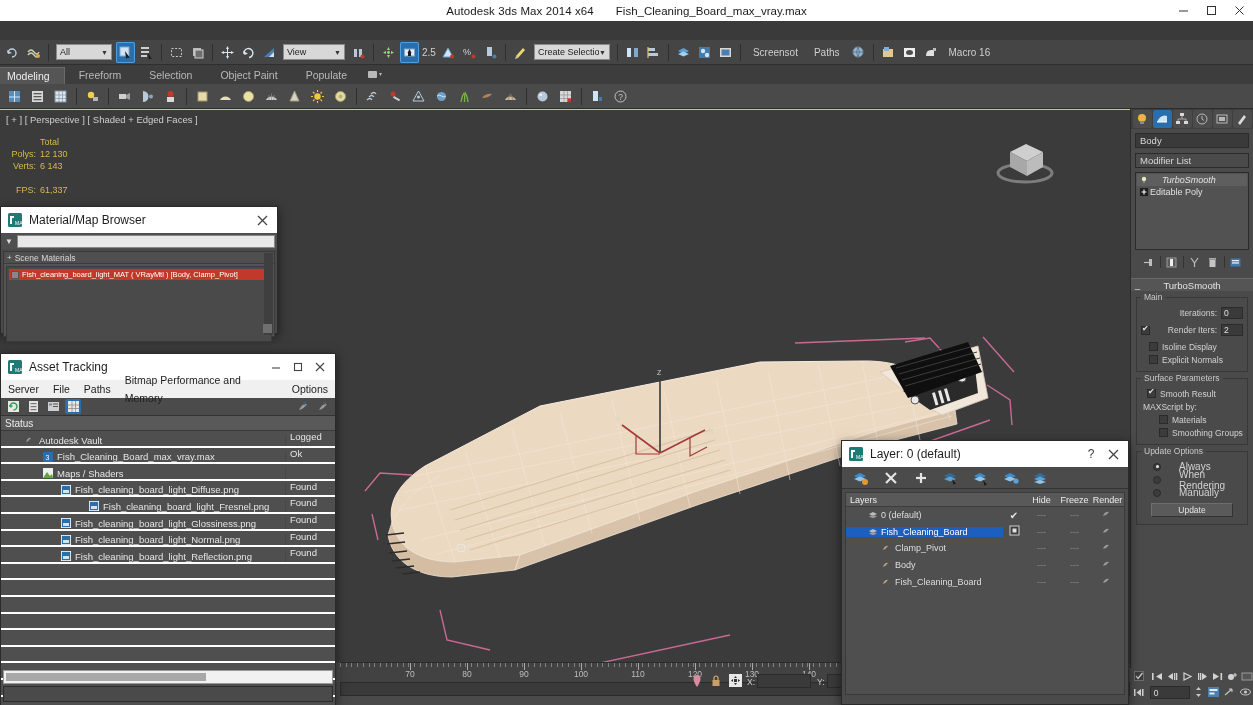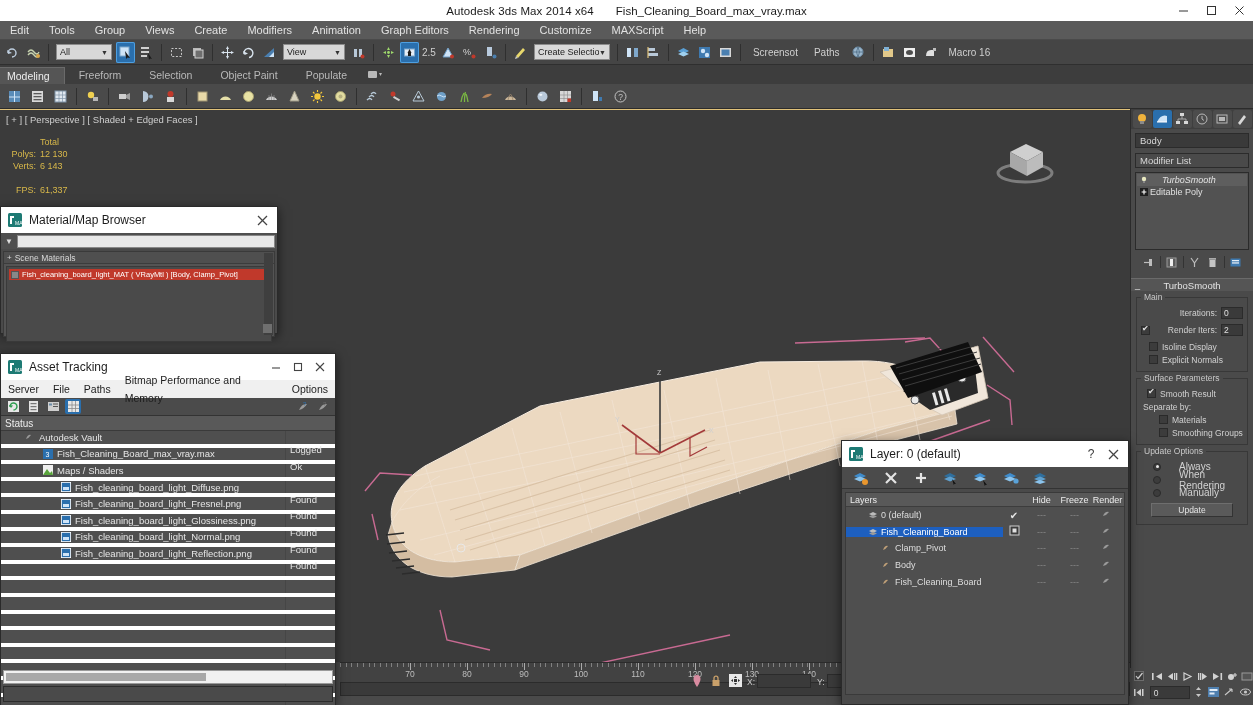--- a/index.html
+++ b/index.html
@@ -182,21 +182,21 @@
   .at-toolbar { height:18px; background:#4b4b4b; display:flex; align-items:center; padding:0 2px;
                 border-bottom:1px solid #333; }
   .at-tb { width:16px; height:15px; margin:0 2px; display:flex; align-items:center; justify-content:center;
            border-radius:2px; }
   .at-tb.on { background:#2a6fad; }
   .at-grid { background:#4f4f4f; }
   .at-head { display:flex; height:15px; background:#595959; border-bottom:1px solid #3a3a3a;}
   .at-head .c-name { flex:1; font-size:10px; color:#ececec; padding-left:4px; line-height:15px;
                      border-right:1px solid #3a3a3a; }
   .at-head .c-stat { width:49px; font-size:10px; color:#ececec; padding-left:4px; line-height:15px; }
-  .at-row { display:flex; height:16.6px; border-bottom:4px solid #ffffff; }
+  .at-row { display:flex; height:16.6px; border-bottom:2px solid #ffffff;align-items:flex-end; }
   .at-row .r-name { flex:1; display:flex; align-items:center; font-size:9.5px; color:#e6e6e6;
                     border-right:1px solid #464646; overflow:hidden; white-space:nowrap; }
   .at-row .r-stat { width:49px; font-size:9.5px; color:#e6e6e6; padding-left:4px; line-height:16.6px;margin-top:11px; }
   .at-row .ic { width:10px; height:10px; margin-right:4px; flex:0 0 auto; }
   .at-hscroll { position:absolute; left:2px; right:2px; bottom:20px; height:14px; background:#f1f1f1;
                 border:1px solid #9a9a9a; }
   .at-hthumb { position:absolute; left:2px; top:2px; width:200px; bottom:2px; background:#a8a8a8; }
   .at-status { position:absolute; left:2px; right:2px; bottom:2px; height:16px; background:#4a4a4a;
                border:1px solid #2c2c2c; }
 
@@ -239,34 +239,20 @@
       </div>
       <div class="win-btn close">
         <svg width="11" height="11" viewBox="0 0 11 11">
             <line x1="1.5" y1="1.5" x2="9.5" y2="9.5" stroke="#333" stroke-width="1"></line>
             <line x1="9.5" y1="1.5" x2="1.5" y2="9.5" stroke="#333" stroke-width="1"></line>
           </svg>
       </div>
     </div>
   </div>
 
-  <div class="menubar">
-    <div class="menu-item">Edit</div>
-    <div class="menu-item">Tools</div>
-    <div class="menu-item">Group</div>
-    <div class="menu-item">Views</div>
-    <div class="menu-item">Create</div>
-    <div class="menu-item">Modifiers</div>
-    <div class="menu-item">Animation</div>
-    <div class="menu-item">Graph Editors</div>
-    <div class="menu-item">Rendering</div>
-    <div class="menu-item">Customize</div>
-    <div class="menu-item">MAXScript</div>
-    <div class="menu-item">Help</div>
-  </div>
 
   <div class="toolbar">
     <div class="tb-btn">
       <svg width="15" height="15" viewBox="0 0 15 15">
           <path d="M3 8 A4 4 0 1 1 7 12" fill="none" stroke="#bfcfe0" stroke-width="1.4"></path>
           <path d="M2 5 L3 9 L7 8 Z" fill="#bfcfe0"></path>
         </svg>
     </div>
     <div class="tb-btn">
       <svg width="15" height="15" viewBox="0 0 15 15">
@@ -877,21 +863,21 @@
       </div>
     </div>
 
     <div class="grp">
       <span class="gtitle">Surface Parameters</span>
       <div class="chk-row" style="padding-left:6px">
         <span class="chk on"></span>
         <span>Smooth Result</span>
       </div>
       <div class="chk-row" style="padding-left:2px">
-        <span>Separate by:</span>
+        <span>MAXScript by:</span>
       </div>
       <div class="chk-row" style="padding-left:18px">
         <span class="chk"></span>
         <span>Materials</span>
       </div>
       <div class="chk-row" style="padding-left:18px">
         <span class="chk"></span>
         <span>Smoothing Groups</span>
       </div>
     </div>
@@ -1361,21 +1347,21 @@
                   <rect x="0" y="0" width="10" height="10" fill="#fff"></rect>
                   <rect x="0.8" y="0.8" width="8.4" height="8.4" fill="#2a6fad"></rect>
                   <rect x="2" y="5" width="6" height="3" fill="#cfe4f7"></rect>
                 </svg>
               </span>
               <span>Fish_cleaning_board_light_Diffuse.png</span>
             </div>
             <div class="r-stat">Found</div>
           </div>
           <div class="at-row">
-            <div class="r-name" style="padding-left: 60px;">
+            <div class="r-name" style="padding-left: 88px;">
               <span class="ic">
                 <svg width="10" height="10" viewBox="0 0 10 10">
                   <rect x="0" y="0" width="10" height="10" fill="#fff"></rect>
                   <rect x="0.8" y="0.8" width="8.4" height="8.4" fill="#2a6fad"></rect>
                   <rect x="2" y="5" width="6" height="3" fill="#cfe4f7"></rect>
                 </svg>
               </span>
               <span>Fish_cleaning_board_light_Fresnel.png</span>
             </div>
             <div class="r-stat">Found</div>

